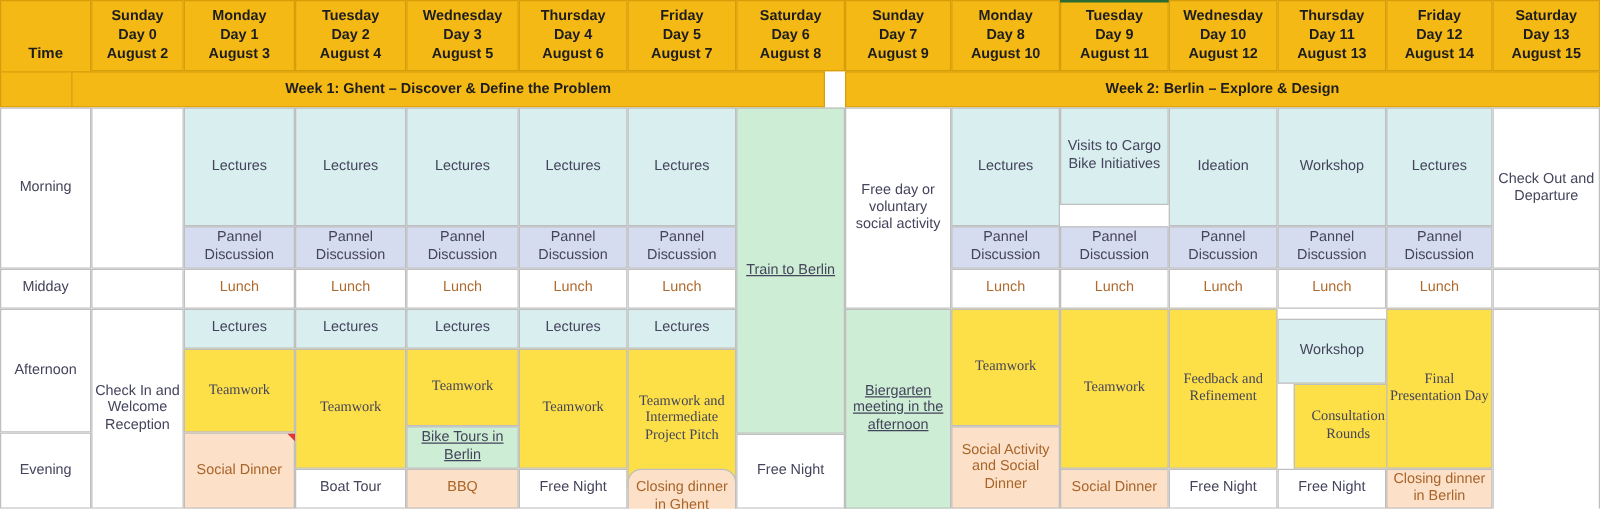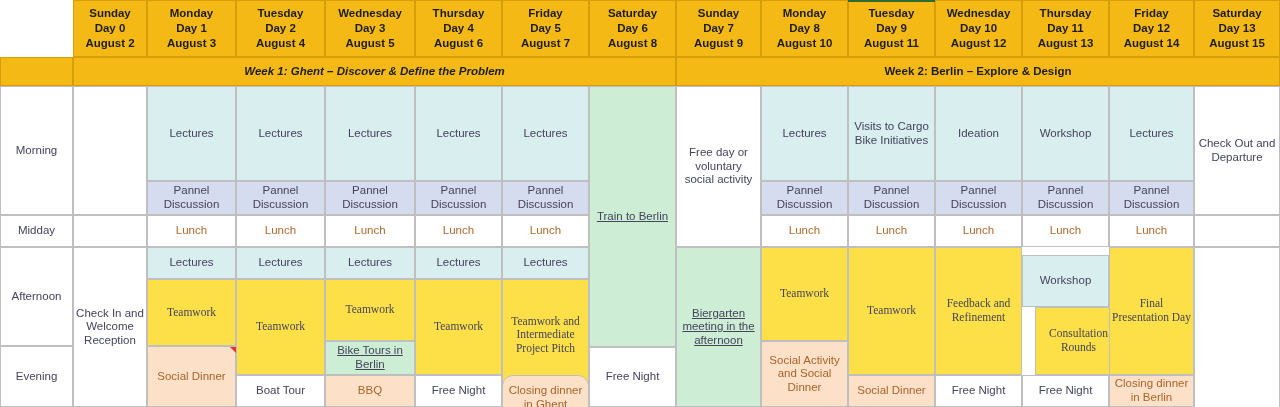--- a/index.html
+++ b/index.html
@@ -90,20 +90,21 @@
     height: 0;
     border-top: 6px solid #e8312f;
     border-left: 6px solid transparent;
   }
 </style>
 </head>
 <body>
 
 <div class="sheet">
 
+  <div class="cell hdr timehdr" style="left:0px; top:0px; width:73px; height:86px;">Time</div>
 
   <div class="cell hdr" style="left:73px; top:0px; width:74px; height:57px; flex-direction:column;">
     <span>Sunday</span>
     <span>Day 0</span>
     <span>August 2</span>
   </div>
   <div class="cell hdr" style="left:147px; top:0px; width:89px; height:57px; flex-direction:column;">
     <span>Monday</span>
     <span>Day 1</span>
     <span>August 3</span>
@@ -165,21 +166,21 @@
   </div>
   <div class="cell hdr" style="left:1194px; top:0px; width:86px; height:57px; flex-direction:column;">
     <span>Saturday</span>
     <span>Day 13</span>
     <span>August 15</span>
   </div>
 
   <div class="green-tab" style="left:848px; top:0px; width:87px;"></div>
 
   <div class="cell hdr" style="left:0px; top:57px; width:73px; height:29px;"></div>
-  <div class="cell weekband" style="left:73px; top:57px; width:603px; height:29px;font-style:italic;">Week 1: Ghent – Discover &amp; Define the Problem</div>
+  <div class="cell weekband" style="left:57px; top:57px; width:603px; height:29px;">Week 1: Ghent – Discover &amp; Define the Problem</div>
   <div class="cell weekband" style="left:676px; top:57px; width:604px; height:29px;">Week 2: Berlin – Explore &amp; Design</div>
 
   <div class="cell rowlabel" style="left:0px; top:86px; width:73px; height:129px;">Morning</div>
   <div class="cell rowlabel" style="left:0px; top:215px; width:73px; height:32px;">Midday</div>
   <div class="cell rowlabel" style="left:0px; top:247px; width:73px; height:99px;">Afternoon</div>
   <div class="cell rowlabel" style="left:0px; top:346px; width:73px; height:61px;">Evening</div>
 
   <div class="cell c-white" style="left:73px; top:86px; width:74px; height:129px;"></div>
   <div class="cell c-white" style="left:73px; top:215px; width:74px; height:32px;"></div>
   <div class="cell c-white" style="left:73px; top:247px; width:74px; height:160px;">Check In and Welcome Reception</div>
@@ -228,21 +229,21 @@
 
   <div class="cell c-white" style="left:676px; top:86px; width:85px; height:161px;">Free day or voluntary social activity</div>
   <div class="cell c-green" style="left:676px; top:247px; width:85px; height:160px;">Biergarten meeting in the afternoon</div>
 
   <div class="cell c-lecture" style="left:761px; top:86px; width:87px; height:95px;">Lectures</div>
   <div class="cell c-pannel" style="left:761px; top:181px; width:87px; height:34px;">Pannel Discussion</div>
   <div class="cell c-lunch" style="left:761px; top:215px; width:87px; height:32px;">Lunch</div>
   <div class="cell c-team" style="left:761px; top:247px; width:87px; height:94px;">Teamwork</div>
   <div class="cell c-dinner" style="left:761px; top:341px; width:87px; height:66px;">Social Activity and Social Dinner</div>
 
-  <div class="cell c-lecture" style="left:848px; top:86px; width:87px; height:95px;">Visits to Cargo Bike Initiatives</div>
+  <div class="cell c-lecture" style="left:848px; top:86px; width:87px; height:78px;">Visits to Cargo Bike Initiatives</div>
   <div class="cell c-pannel" style="left:848px; top:181px; width:87px; height:34px;">Pannel Discussion</div>
   <div class="cell c-lunch" style="left:848px; top:215px; width:87px; height:32px;">Lunch</div>
   <div class="cell c-team" style="left:848px; top:247px; width:87px; height:128px;">Teamwork</div>
   <div class="cell c-dinner" style="left:848px; top:375px; width:87px; height:32px;">Social Dinner</div>
 
   <div class="cell c-lecture" style="left:935px; top:86px; width:87px; height:95px;">Ideation</div>
   <div class="cell c-pannel" style="left:935px; top:181px; width:87px; height:34px;">Pannel Discussion</div>
   <div class="cell c-lunch" style="left:935px; top:215px; width:87px; height:32px;">Lunch</div>
   <div class="cell c-team" style="left:935px; top:247px; width:87px; height:128px;">Feedback and Refinement</div>
   <div class="cell c-white" style="left:935px; top:375px; width:87px; height:32px;">Free Night</div>

